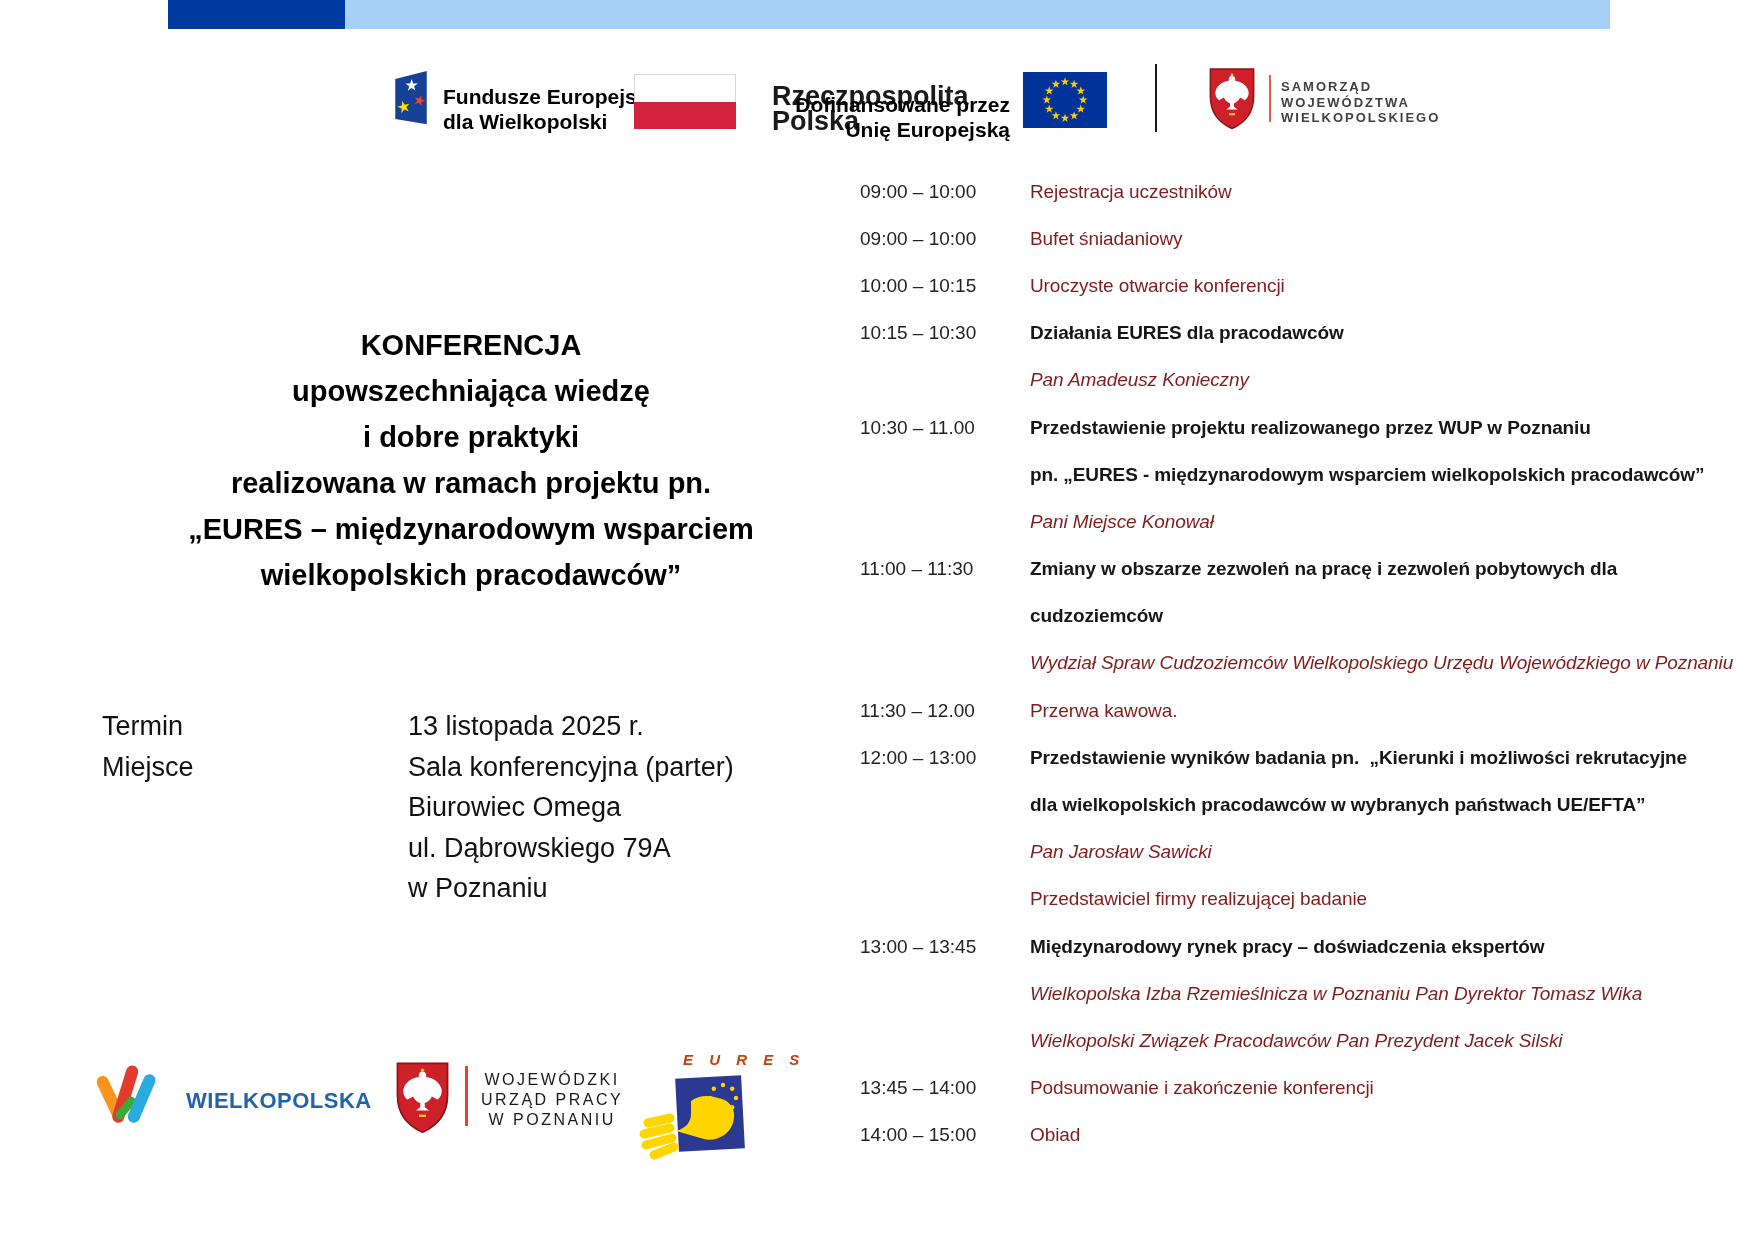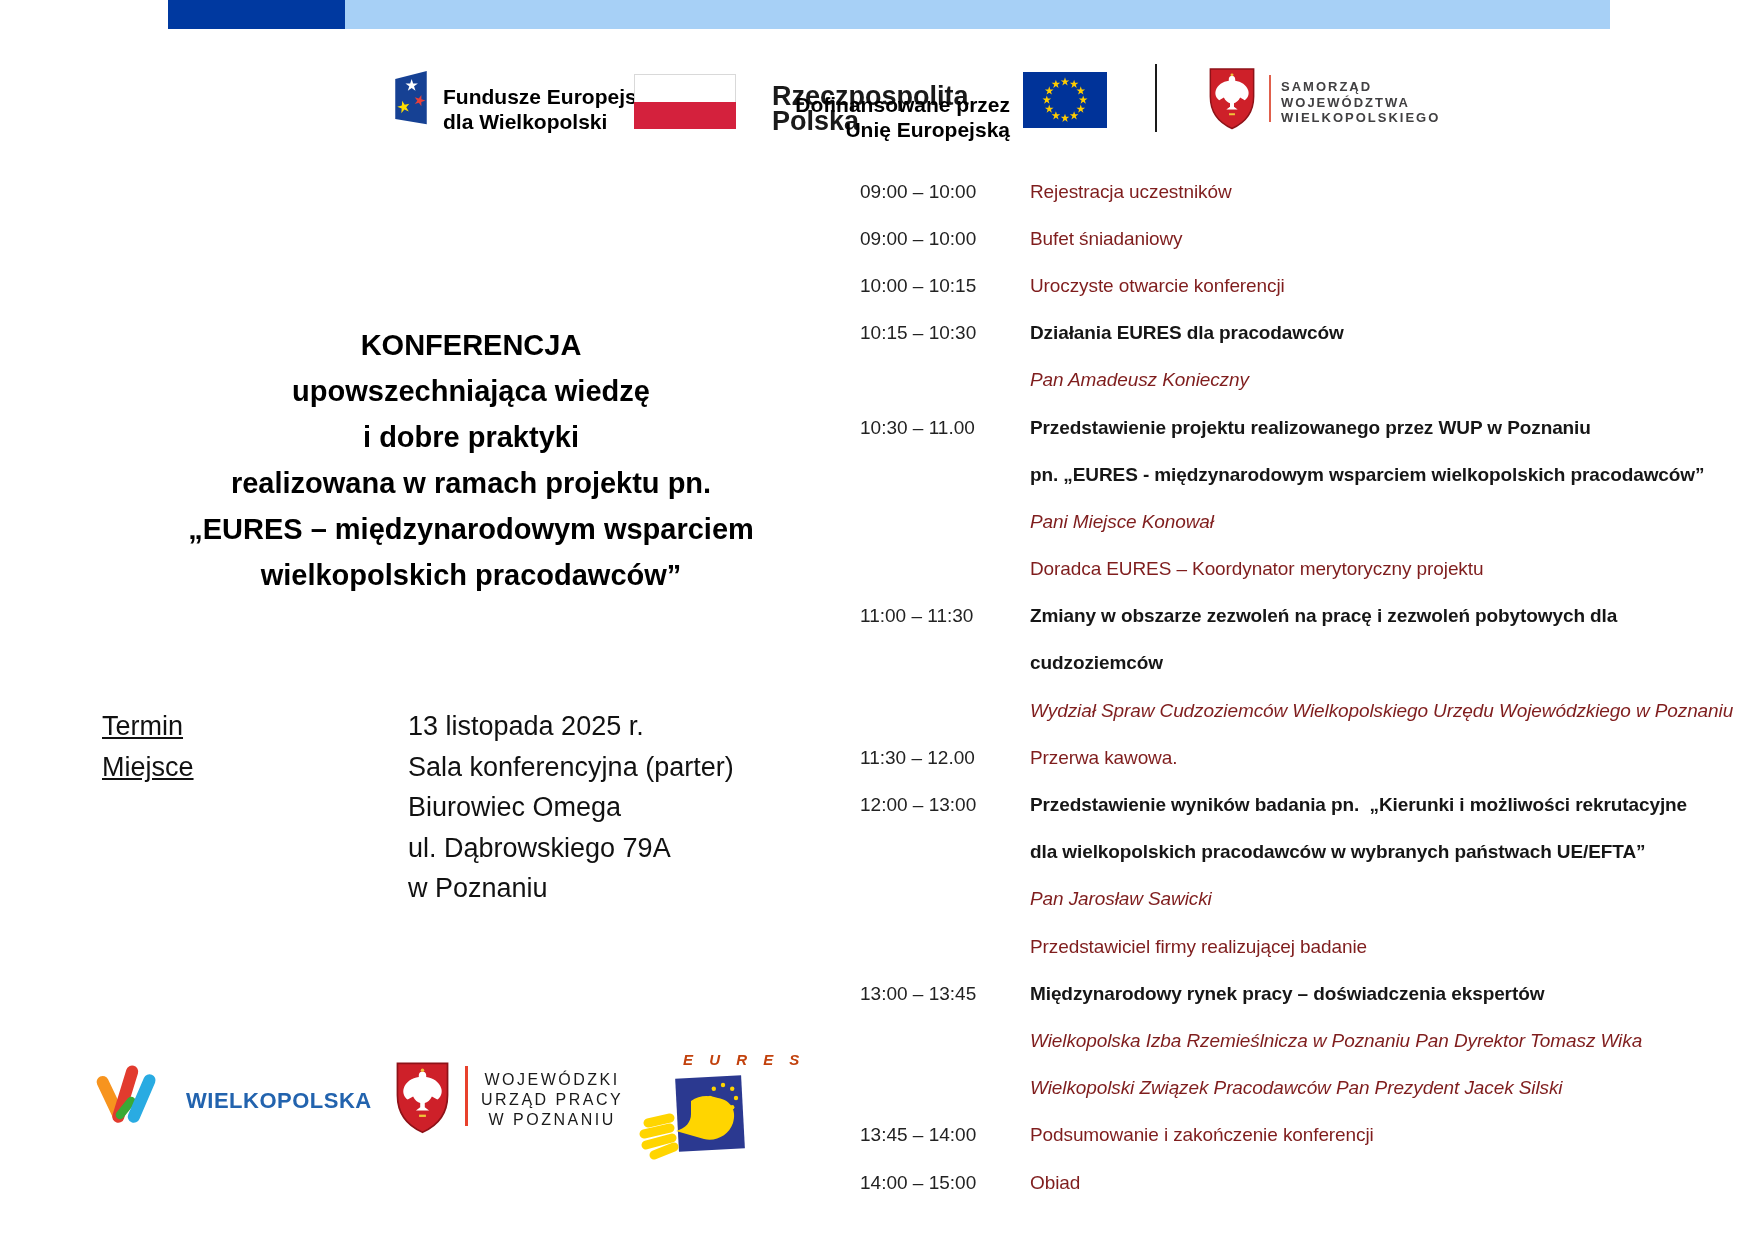--- a/index.html
+++ b/index.html
@@ -19,21 +19,21 @@
   .rp-text{left:772px;top:84px;font-size:27px;font-weight:600;line-height:25px;color:#1a1a1a;}
   .eu-text{left:790px;top:92px;width:220px;text-align:right;font-size:21px;font-weight:700;line-height:25px;color:#000;}
   .eu-flag{left:1023px;top:72px;width:84px;height:56px;}
   .hdr-divider{left:1155px;top:64px;width:2px;height:68px;background:#1a1a1a;}
   .sam-crest{left:1206px;top:66px;width:52px;height:64px;}
   .sam-line{left:1269px;top:75px;width:2px;height:47px;background:#E0604C;}
   .sam-text{left:1281px;top:79px;font-size:13px;font-weight:600;line-height:15.5px;letter-spacing:2px;color:#414042;}
 
   
   .title-block{left:118px;top:322px;width:706px;text-align:center;font-size:29px;font-weight:700;line-height:46px;color:#000;}
-  .detail-labels{left:102px;top:706px;font-size:27px;line-height:40.5px;color:#111;text-decoration:underline;}
+  .detail-labels{left:102px;top:706px;font-size:27px;line-height:40.5px;color:#111;}
   .detail-values{left:408px;top:706px;font-size:27px;line-height:40.5px;color:#111;}
 
   
   .schedule{left:860px;top:168px;width:880px;}
   .sched-row{display:flex;height:47.2px;align-items:center;}
   .sched-time{width:170px;flex:0 0 170px;font-size:19px;color:#222;}
   .sched-text{font-size:19px;color:#7f1d1d;white-space:pre;letter-spacing:-0.1px;}
   .st-bold{font-weight:700;color:#161616;}
   .st-italic{font-style:italic;}
 
@@ -177,24 +177,20 @@
       <div class="sched-row">
         <span class="sched-time"></span>
         <span class="sched-text st-bold">pn. „EURES - międzynarodowym wsparciem wielkopolskich pracodawców”</span>
       </div>
 
       <div class="sched-row">
         <span class="sched-time"></span>
         <span class="sched-text st-italic">Pani Miejsce Konował</span>
       </div>
 
-      <div class="sched-row">
-        <span class="sched-time"></span>
-        <span class="sched-text st-normal">Doradca EURES – Koordynator merytoryczny projektu</span>
-      </div>
 
       <div class="sched-row">
         <span class="sched-time">11:00 – 11:30</span>
         <span class="sched-text st-bold">Zmiany w obszarze zezwoleń na pracę i zezwoleń pobytowych dla</span>
       </div>
 
       <div class="sched-row">
         <span class="sched-time"></span>
         <span class="sched-text st-bold">cudzoziemców</span>
       </div>

